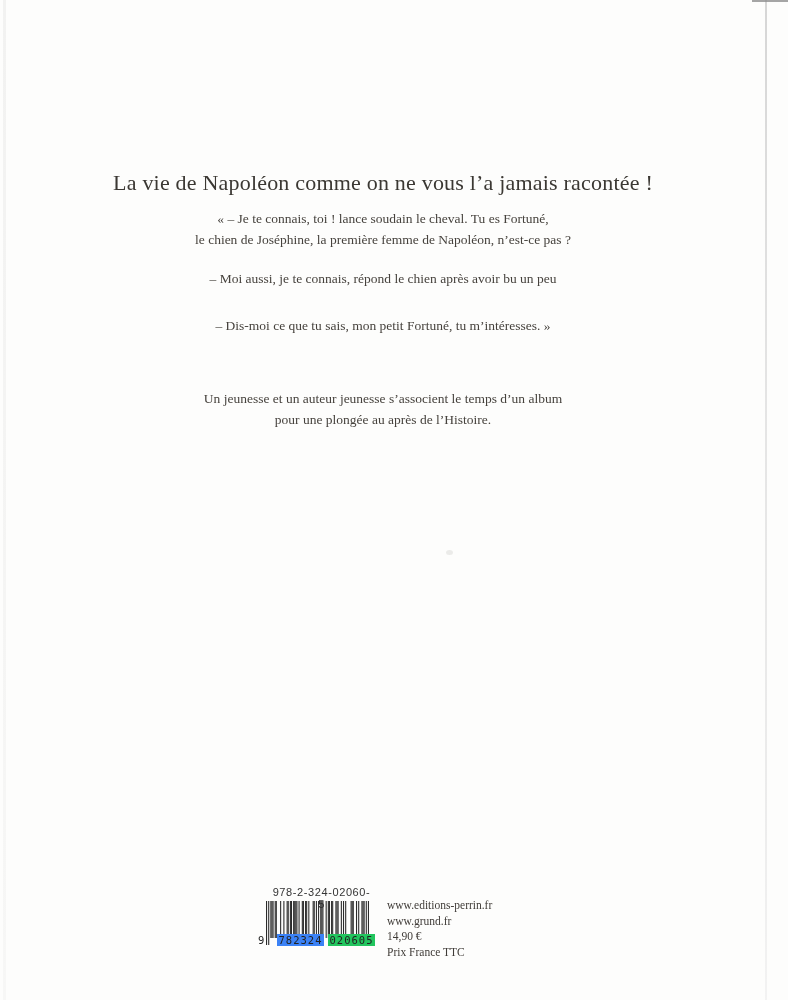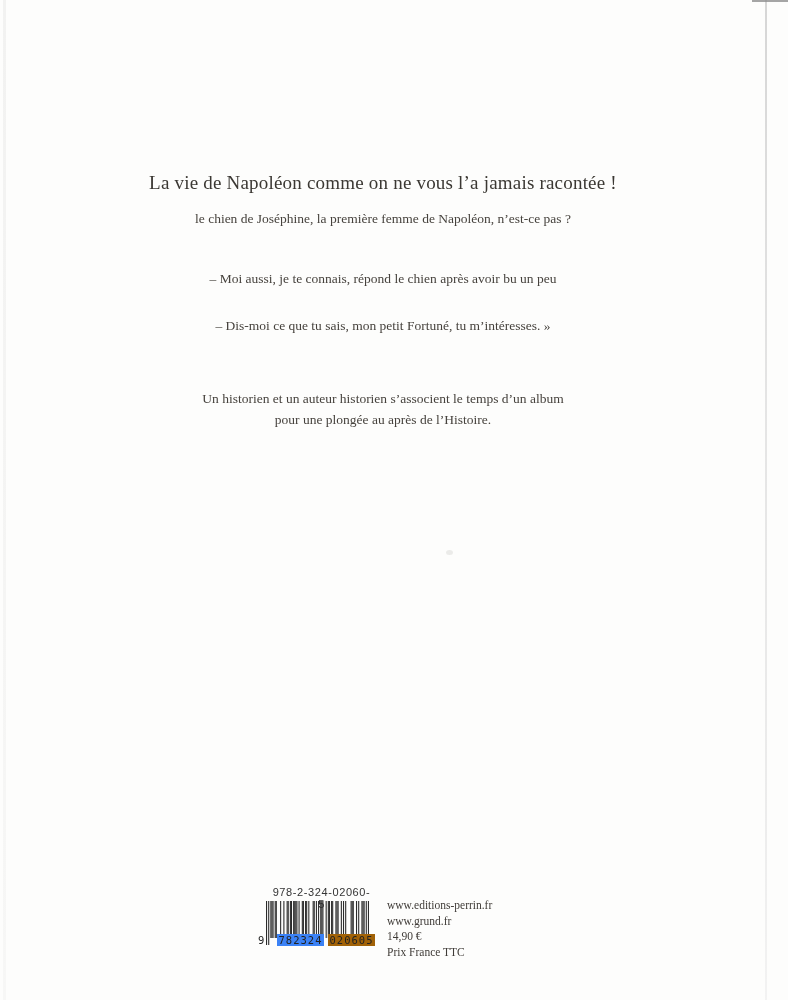--- a/index.html
+++ b/index.html
@@ -26,21 +26,21 @@
     background:linear-gradient(to bottom,#f2f2f1,#f7f7f6);
   }
   .speck{
     position:absolute;left:446px;top:550px;width:7px;height:5px;
     background:#ebebe9;border-radius:50%;
   }
   
   .col{position:absolute;left:0;width:766px;text-align:center;}
   .headline{
     top:170px;
-    font-size:19px;line-height:26px;letter-spacing:.2px;
+    font-size:22px;line-height:26px;letter-spacing:.2px;
     color:#3b3833;
   }
   .body-text{font-size:13.5px;line-height:21px;color:#46423d;}
   .p1{top:208px;}
   .p2{top:268px;}
   .p3{top:315px;}
   .blurb{top:388px;}
   
   .barcode-block{position:absolute;left:258px;top:886px;width:120px;}
   .isbn-number{
@@ -49,54 +49,55 @@
     font-size:11px;letter-spacing:.6px;color:#333;
   }
   .barcode-svg{position:absolute;left:8px;top:15px;width:103px;height:44px;}
   .barcode-digits{
     position:absolute;top:48px;left:0;height:12px;width:120px;
     font-family:"DejaVu Sans Mono",monospace;
     font-size:10.5px;line-height:12px;letter-spacing:1px;color:#222;
   }
   .bd-first{position:absolute;left:0;top:0;}
   .bd-g1{position:absolute;left:19px;top:0;width:47px;background:#3b82f6;text-align:center;}
-  .bd-g2{position:absolute;left:70px;top:0;width:47px;background:#a16207;text-align:center;}
+  .bd-g2{position:absolute;left:70px;top:0;width:47px;background:#22c55e;text-align:center;}
   
   .pub-block{
     position:absolute;left:387px;top:898px;
     font-size:11.5px;line-height:15.5px;color:#3f3b37;
     text-align:left;
   }
 </style>
 </head>
 <body>
 
 <div class="scan">
 
   <div class="edge-left"></div>
   <div class="edge-right"></div>
   <div class="edge-top-tick"></div>
   <div class="speck"></div>
 
   <div class="col headline">La vie de Napoléon comme on ne vous l’a jamais racontée !</div>
 
   <div class="col body-text p1">
+    <div>« – Je te connais, toi ! lance soudain le cheval. Tu es Fortuné,</div>
     <div>le chien de Joséphine, la première femme de Napoléon, n’est-ce pas ?</div>
   </div>
 
   <div class="col body-text p2">
     <div>– Moi aussi, je te connais, répond le chien après avoir bu un peu</div>
   </div>
 
   <div class="col body-text p3">
     <div>– Dis-moi ce que tu sais, mon petit Fortuné, tu m’intéresses. »</div>
   </div>
 
   <div class="col body-text blurb">
-    <div>Un historien et un auteur historien s’associent le temps d’un album</div>
+    <div>Un jeunesse et un auteur jeunesse s’associent le temps d’un album</div>
     <div>pour une plongée au après de l’Histoire.</div>
   </div>
 
   <div class="barcode-block">
     <div class="isbn-number">978-2-324-02060-5</div>
     <svg class="barcode-svg" id="barcode" viewBox="0 0 95 44" preserveAspectRatio="none">
         <rect x="0" y="0" width="1" height="44" fill="#2b2b2b"></rect>
         <rect x="2" y="0" width="1" height="44" fill="#2b2b2b"></rect>
         <rect x="4" y="0" width="1" height="37" fill="#2b2b2b"></rect>
         <rect x="5" y="0" width="1" height="37" fill="#2b2b2b"></rect>

